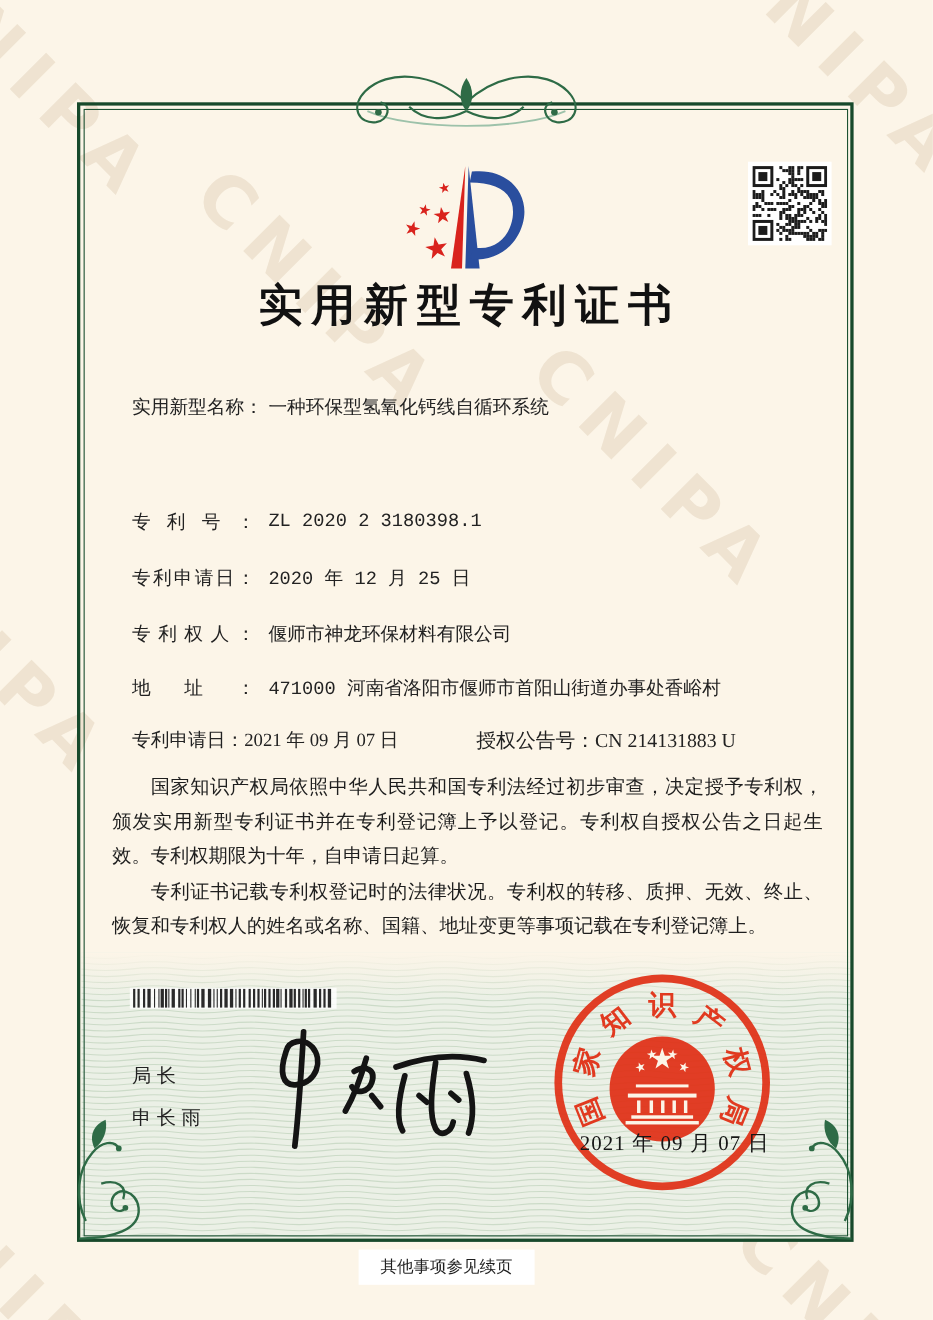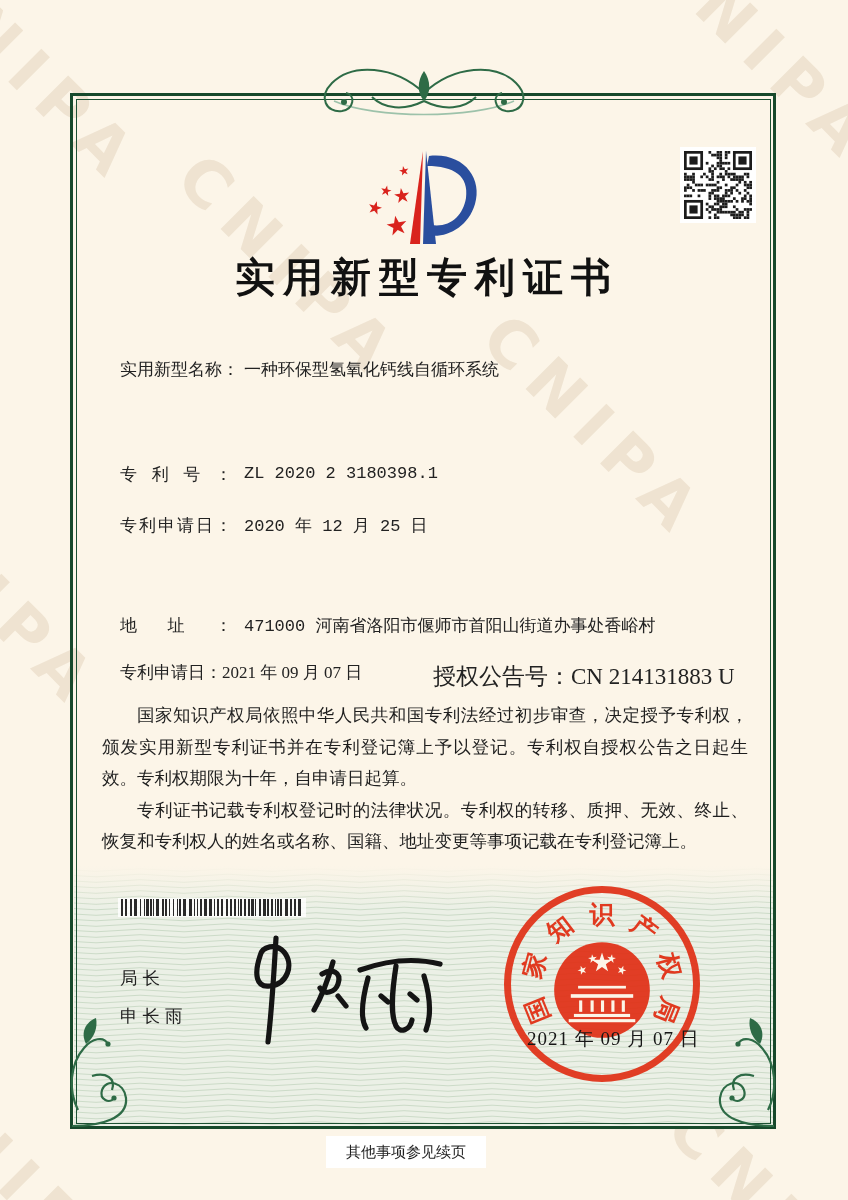--- a/index.html
+++ b/index.html
@@ -29,21 +29,21 @@
   
   .cert-no{position:absolute;left:120px;top:147px;font-size:17px;letter-spacing:2.5px;z-index:5;}
   .logo{position:absolute;left:357px;top:138px;width:136px;height:118px;z-index:5;}
   .qr{position:absolute;left:680px;top:147px;width:76px;height:76px;background:#fff;
       padding:0;z-index:5;display:flex;align-items:center;justify-content:center;}
   .title{position:absolute;left:70px;top:250px;width:714px;text-align:center;font-size:40px;
          font-weight:bold;letter-spacing:8px;color:#111;z-index:5;}
   .frow{position:absolute;left:120px;font-size:17px;z-index:5;white-space:nowrap;}
   .f-label{display:inline-block;width:112px;text-align:justify;text-align-last:justify;vertical-align:top;}
   .f-value{display:inline-block;margin-left:12px;font-family:Liberation Mono, monospace;}
-  .grant2{position:absolute;left:433px;font-size:23px;z-index:5;white-space:nowrap;}
+  .grant2{position:absolute;left:433px;font-size:18px;z-index:5;white-space:nowrap;}
   .paras{position:absolute;left:102px;top:700px;width:646px;font-size:17.5px;line-height:31.5px;
          text-align:justify;z-index:5;color:#1e1e1e;}
   .paras p{margin:0;text-indent:2em;}
 
   .barcode{position:absolute;left:118px;top:898px;height:17px;display:flex;align-items:stretch;
            background:rgba(255,255,255,.8);padding:1px 3px;z-index:5;}
   .barcode i{display:inline-block;background:#2a2a2a;}
 
   .signer{position:absolute;left:120px;font-size:17.5px;letter-spacing:5px;z-index:5;}
   .sig{position:absolute;left:238px;top:922px;z-index:6;}
@@ -355,20 +355,23 @@
 
   <div class="frow" style="top:358px">
     <span class="f-label">实用新型名称：</span><span class="f-value">一种环保型氢氧化钙线自循环系统</span>
   </div>
   <div class="frow" style="top:463px">
     <span class="f-label">专利号：</span><span class="f-value">ZL 2020 2 3180398.1</span>
   </div>
   <div class="frow" style="top:514px">
     <span class="f-label">专利申请日：</span><span class="f-value">2020 年 12 月 25 日</span>
   </div>
+  <div class="frow" style="top:565px">
+    <span class="f-label">专利权人：</span><span class="f-value">偃师市神龙环保材料有限公司</span>
+  </div>
   <div class="frow" style="top:614px">
     <span class="f-label">地址：</span><span class="f-value">471000 河南省洛阳市偃师市首阳山街道办事处香峪村</span>
   </div>
   <div class="frow" style="top:661px">
     <span>专利申请日：</span><span>2021 年 09 月 07 日</span>
   </div>
   <div class="grant2" style="top:661px">
     <span>授权公告号：</span><span>CN 214131883 U</span>
   </div>
 

